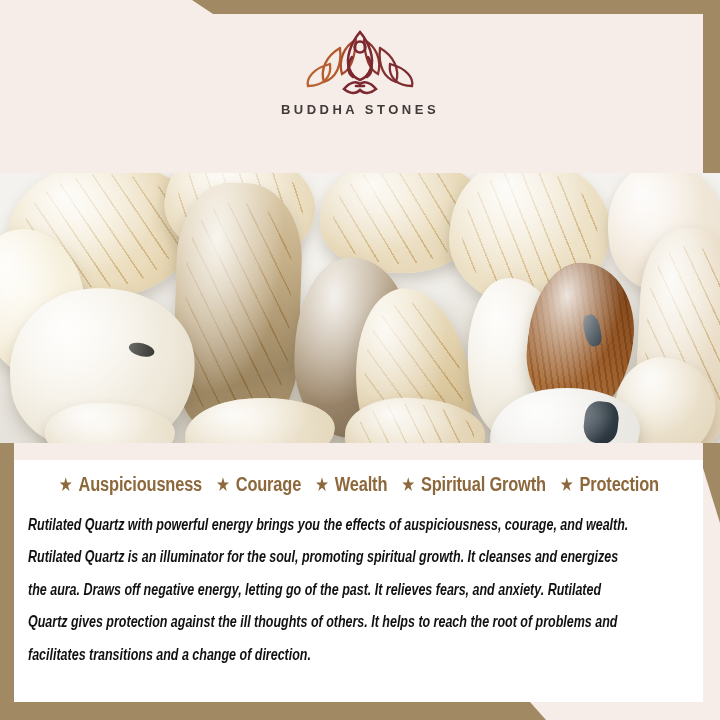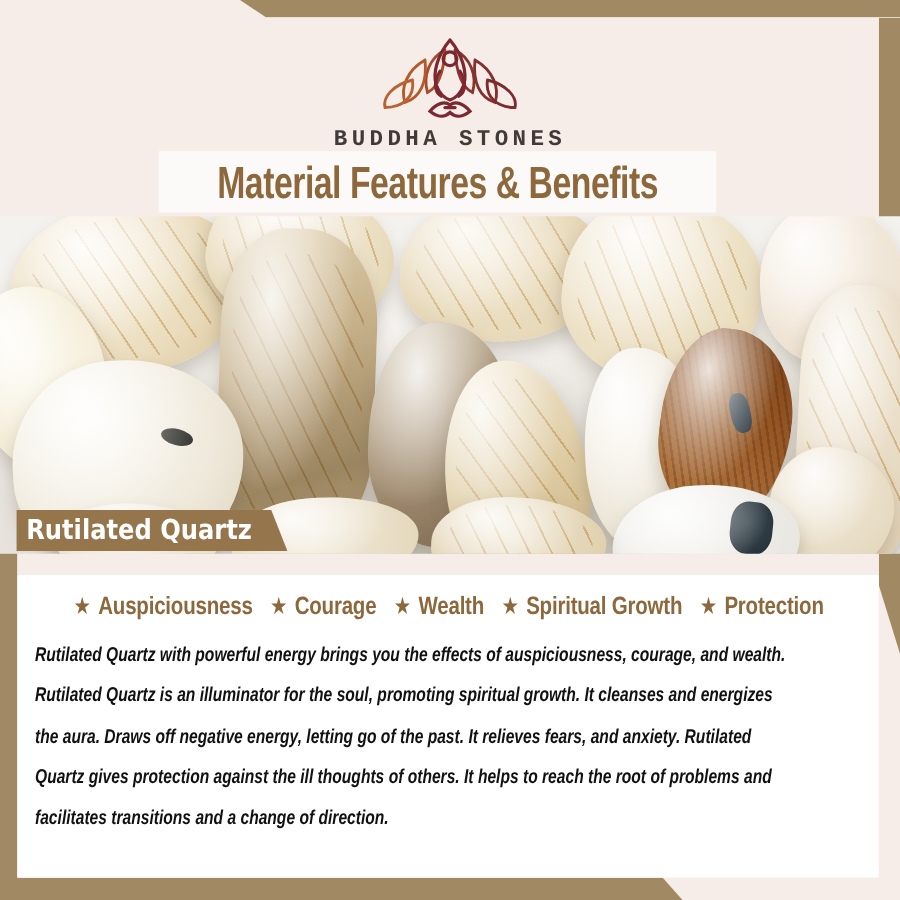--- a/index.html
+++ b/index.html
@@ -13,21 +13,21 @@
   #rib-right{left:703px;top:14px;width:17px;height:509px;
            clip-path:polygon(0 0,17px 0,17px 509px,0 454px);}
   #rib-left{left:0;top:174px;width:14px;height:546px;
            clip-path:polygon(0 0,14px 15px,14px 546px,0 546px);}
   #rib-bottom{left:0;top:702px;width:546px;height:18px;
            clip-path:polygon(0 0,530px 0,546px 18px,0 18px);}
 
   
   #logo{position:absolute;left:300px;top:26px;width:120px;height:76px;}
   #brand-name{position:absolute;left:0;top:102px;width:720px;text-align:center;
-      font-family:Liberation Mono, monospace;font-size:18px;font-weight:600;
+      font-family:Liberation Sans, sans-serif;font-size:13px;font-weight:600;
       letter-spacing:3.5px;color:#403A38;}
 
   
   #title-strip{position:absolute;left:127px;top:121px;width:446px;height:49px;
       background:#FCFAF8;display:flex;align-items:center;justify-content:center;}
   #title-strip h1{margin:0;font-size:36px;font-weight:700;color:#8C683C;
       white-space:nowrap;transform:scaleX(.75);transform-origin:50% 50%;
       letter-spacing:-0.5px;}
 
   
@@ -90,23 +90,20 @@
       <path d="M60,6 C50,18 46,32 49,42 C52,50 57,53 60,54 C63,53 68,50 71,42 C74,32 70,18 60,6"></path>
       <circle cx="60" cy="21" r="5.5"></circle>
       <path d="M52,31 C47,39 47,47 53,51"></path>
       <path d="M68,31 C73,39 73,47 67,51"></path>
       <path d="M44,63 C50,56 56,55 60,58 C64,55 70,56 76,63 C70,68 64,68 60,64 C56,68 50,68 44,63 Z"></path>
       <path d="M56,60 L64,60"></path>
     </g>
   </svg>
   <div id="brand-name">BUDDHA STONES</div>
 
-  <div id="title-strip">
-    <h1>Material Features &amp; Benefits</h1>
-  </div>
 
   <div id="photo">
     <div class="stone gold glare" style="left:8px;top:-10px;width:190px;height:135px;transform:rotate(-6deg);background:radial-gradient(circle at 40% 35%, #F7F0DF 0%, #EADCBC 55%, #D9C297 100%);"></div>
     <div class="stone gold glare" style="left:165px;top:-25px;width:150px;height:115px;transform:rotate(10deg);background:radial-gradient(circle at 45% 40%, #F6EFE0 0%, #E3D3AE 100%);"></div>
     <div class="stone gold glare" style="left:175px;top:10px;width:125px;height:255px;transform:rotate(2deg);border-radius:42% 46% 46% 42%/30% 30% 32% 32%;background:linear-gradient(160deg,#E2D2B2 0%, #C4AE87 40%, #9C8662 75%, #B49C74 100%);"></div>
     <div class="stone glare" style="left:-20px;top:55px;width:105px;height:150px;transform:rotate(-12deg);background:radial-gradient(circle at 40% 35%, #FBF7EA 0%, #EFE6CC 100%);"></div>
     <div class="stone glare" style="left:10px;top:115px;width:185px;height:165px;transform:rotate(-4deg);background:radial-gradient(circle at 35% 30%, #FAF7F0 0%, #EFE9DB 60%, #DDD2BB 100%);">
       <div class="inclusion" style="left:120px;top:58px;width:26px;height:13px;background:#2E2E2A;border-radius:50%;transform:rotate(18deg);"></div>
     </div>
     <div class="stone gold glare" style="left:320px;top:-15px;width:165px;height:115px;transform:rotate(-3deg);background:radial-gradient(circle at 45% 40%, #F2E8D2 0%, #E0CFA9 100%);"></div>
@@ -120,23 +117,20 @@
     <div class="stone glare" style="left:608px;top:-10px;width:115px;height:130px;transform:rotate(-5deg);background:radial-gradient(circle at 40% 35%, #F7F0E8 0%, #EADDC8 100%);"></div>
     <div class="stone gold glare" style="left:638px;top:55px;width:95px;height:230px;transform:rotate(3deg);border-radius:45% 45% 45% 45%/30% 30% 30% 30%;background:radial-gradient(circle at 40% 30%, #F0E7D6 0%, #DECDAF 100%);"></div>
     <div class="stone glare" style="left:615px;top:185px;width:100px;height:100px;transform:rotate(8deg);background:radial-gradient(circle at 40% 35%, #F2EBDD 0%, #E0D2B4 100%);"></div>
     <div class="stone glare" style="left:490px;top:215px;width:150px;height:95px;transform:rotate(-4deg);background:radial-gradient(circle at 40% 30%, #F4F3F0 0%, #E6E4DE 100%);">
       <div class="inclusion" style="left:95px;top:16px;width:34px;height:42px;background:radial-gradient(circle at 40% 40%, #3A4750 0%, #232E36 100%);border-radius:40%;transform:rotate(10deg);"></div>
     </div>
     <div class="stone gold glare" style="left:345px;top:225px;width:140px;height:75px;transform:rotate(2deg);background:radial-gradient(circle at 45% 40%, #EFE6D2 0%, #DECDA9 100%);"></div>
     <div class="stone glare" style="left:185px;top:225px;width:150px;height:70px;transform:rotate(-3deg);background:radial-gradient(circle at 45% 40%, #F3ECDD 0%, #E2D5B8 100%);"></div>
     <div class="stone glare" style="left:45px;top:230px;width:130px;height:60px;transform:rotate(2deg);background:radial-gradient(circle at 45% 40%, #F6F1E7 0%, #E8DEC8 100%);"></div>
 
-    <div id="material-label">
-      <span>Rutilated Quartz</span>
-    </div>
   </div>
 
   <section id="panel">
     <div id="benefits-row">
       <div class="stars-line">
         <span class="benefit">
             <span class="star">★</span>
             <span class="blabel">Auspiciousness</span>
           </span>
         <span class="benefit">

